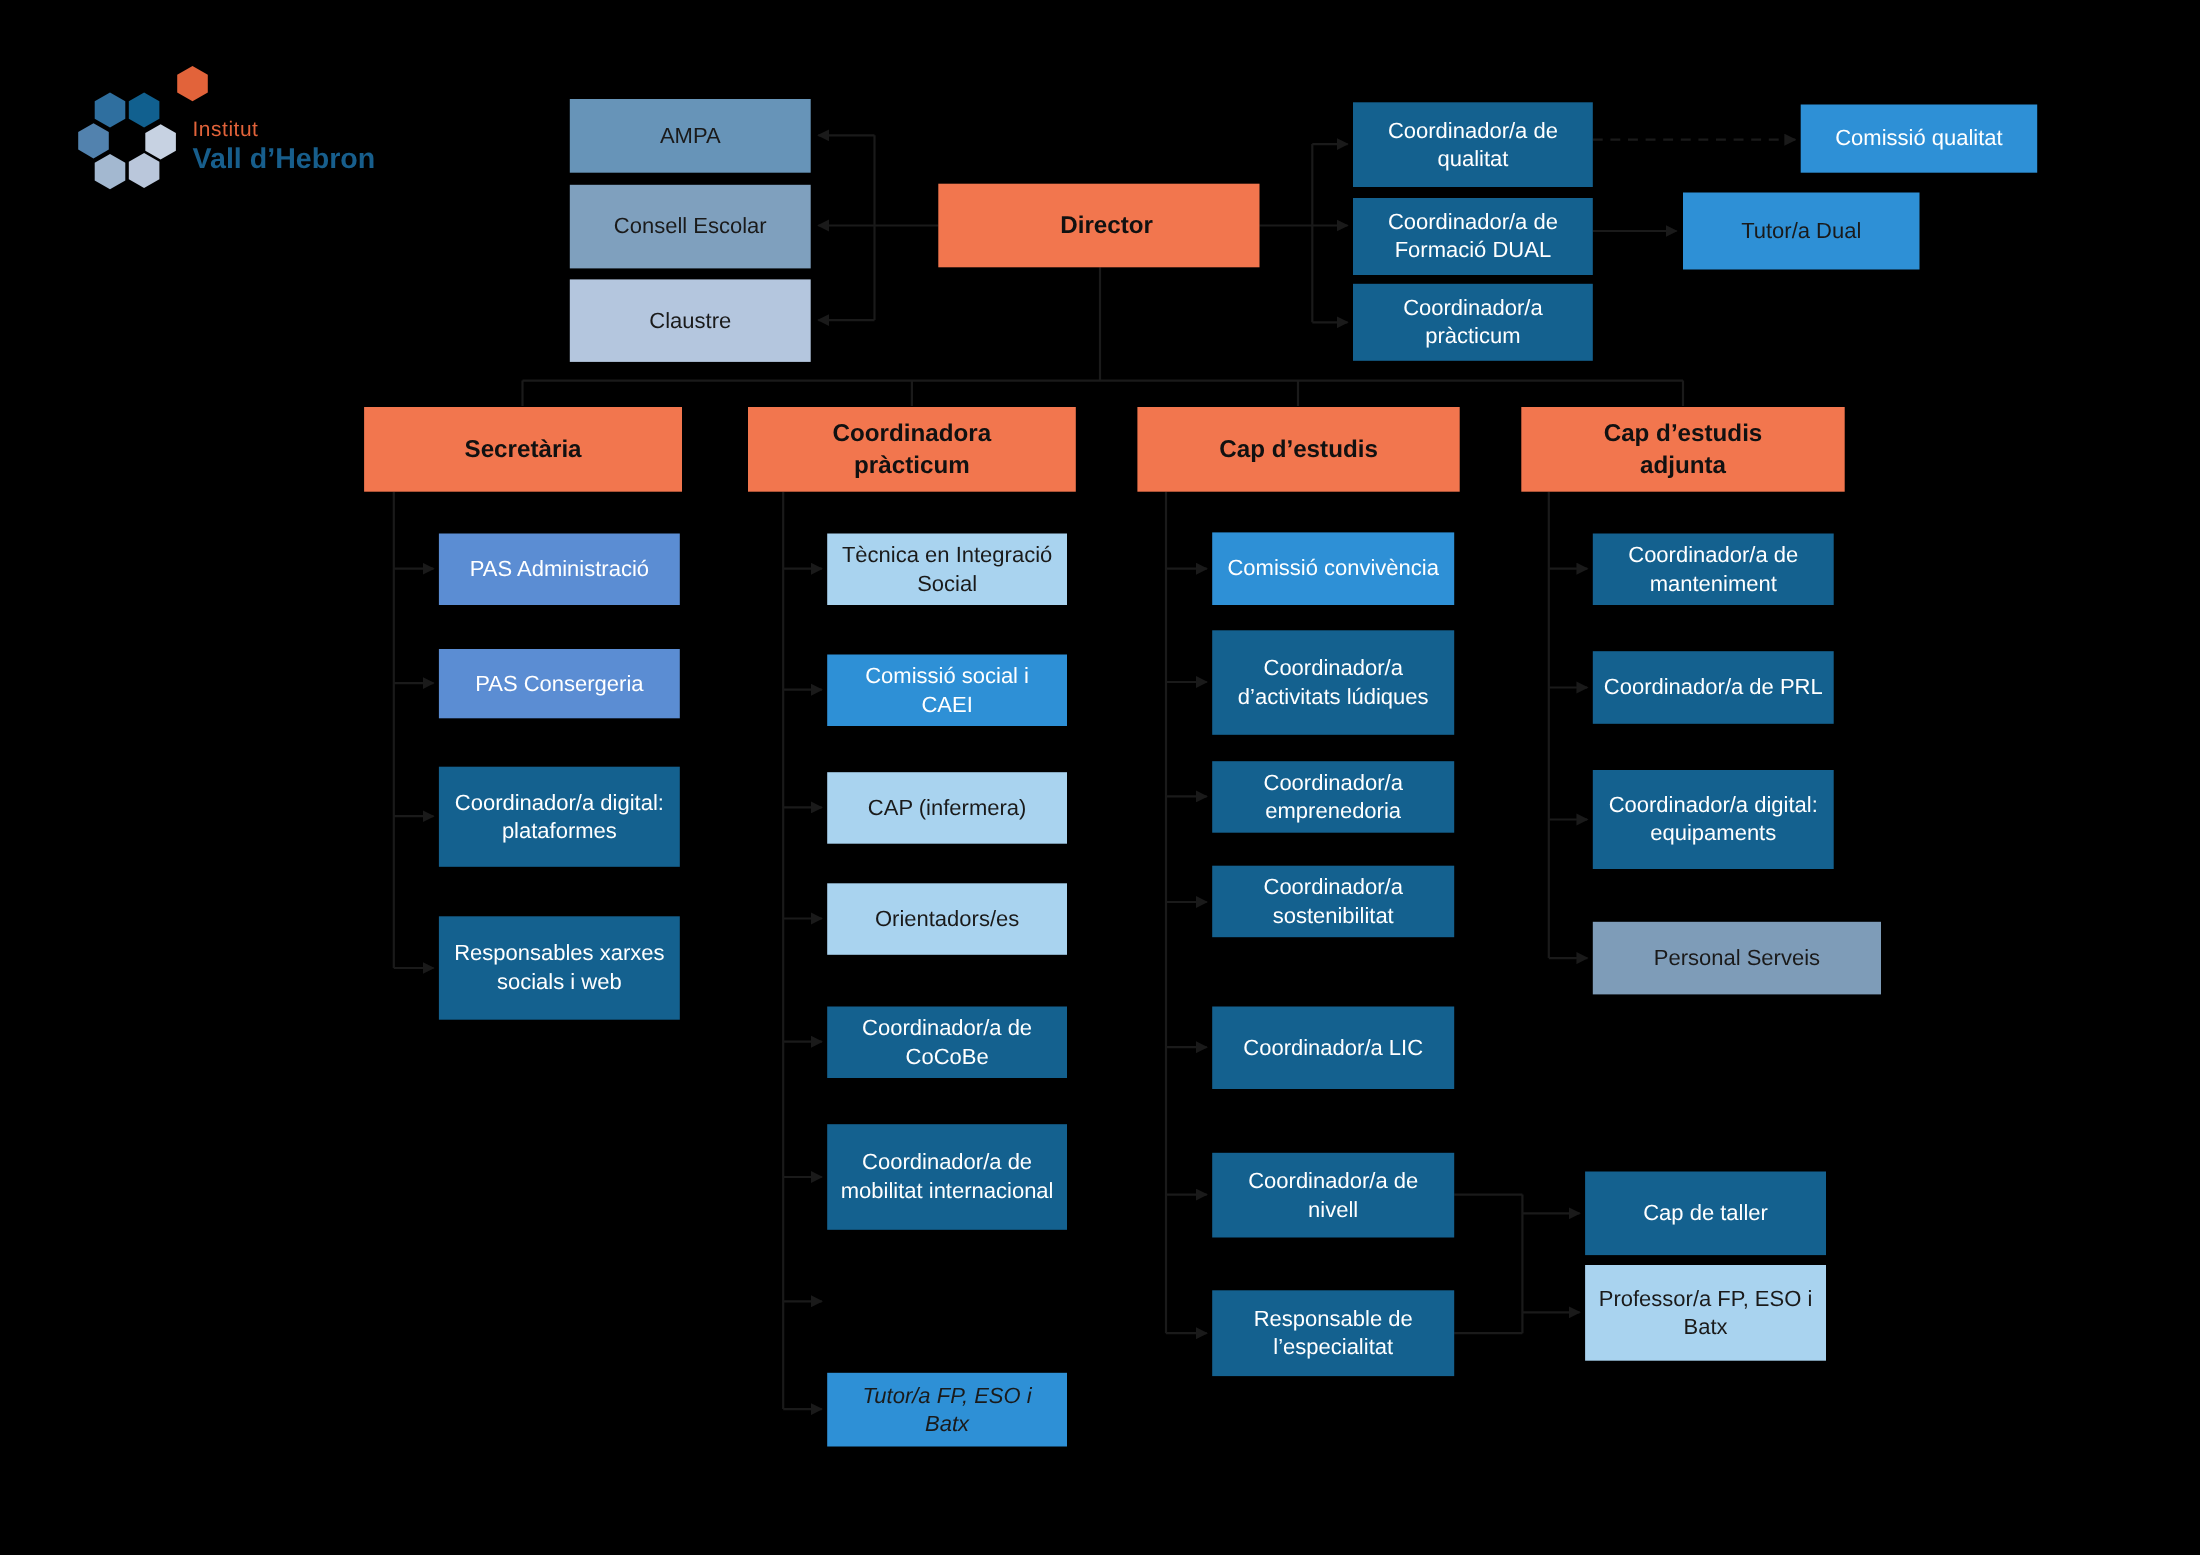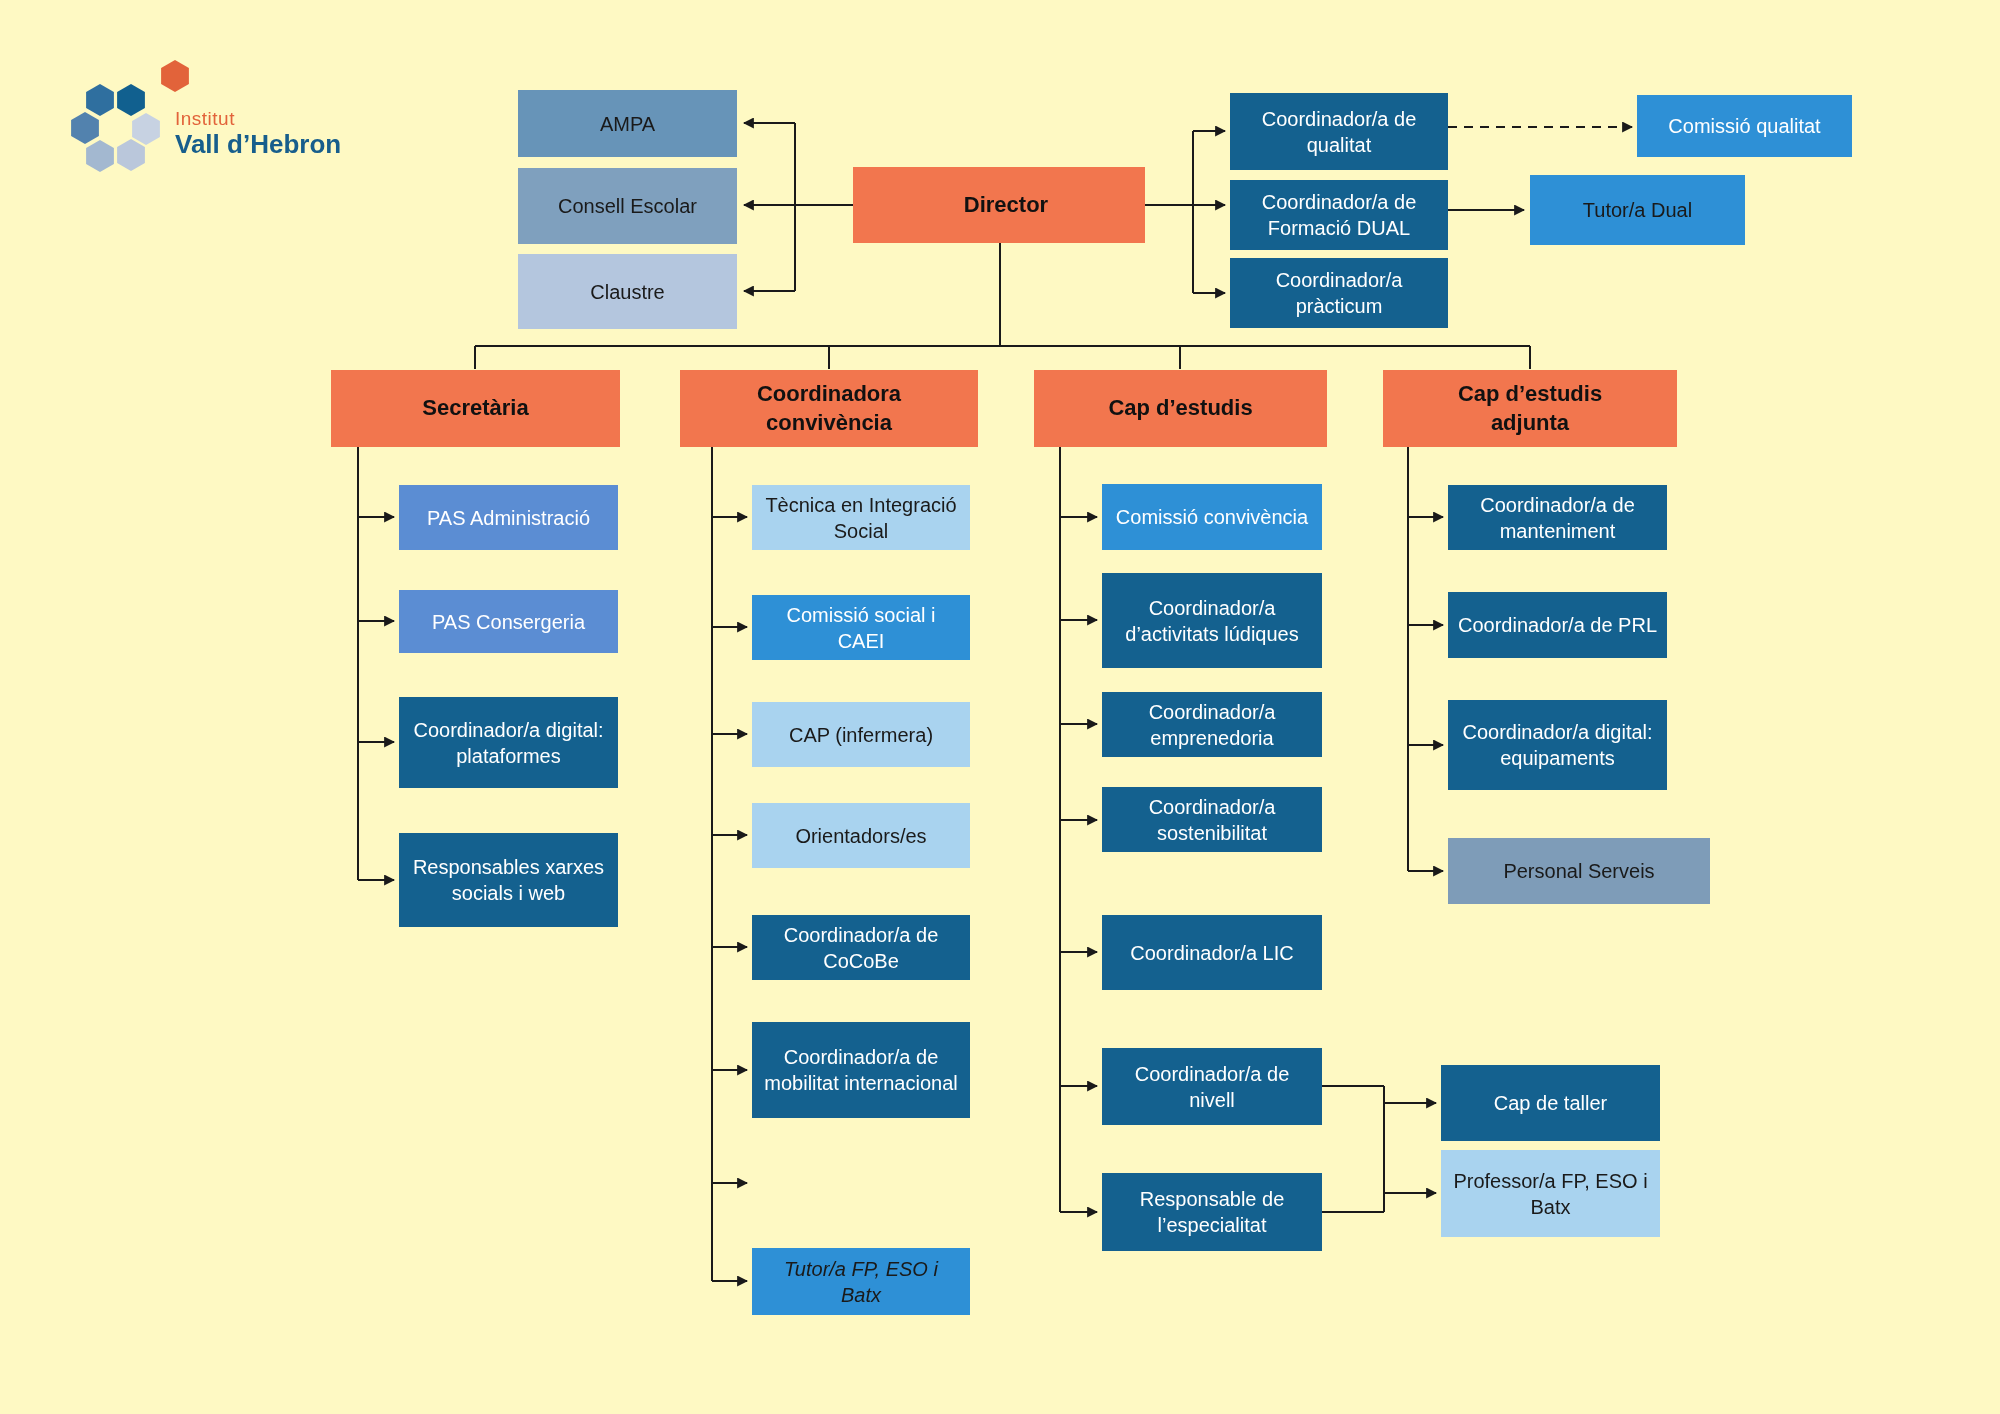--- a/index.html
+++ b/index.html
@@ -1,17 +1,17 @@
 <!DOCTYPE html>
 <html style="--orange: #F2764E; --dark-blue: #14618F; --bright-blue: #2E90D6; --light-blue: #A9D3EF; --cornflower-blue: #5B8DD3; --steel-blue: #6794B8; --slate-blue: #7FA0BE; --pale-blue: #B4C6DE; --gray-blue: #7E9CB8; --line: #1A1A1A; --text-dark: #1A1A1A; --text-light: #FFFFFF; --logo-orange: #E2633A; --logo-navy: #175E8C;"><head>
 <meta charset="utf-8">
 <style>
   html,body{margin:0;padding:0;background:#ffffff;}
   #canvas{
-    position:relative;width:2000px;height:1414px;background:#fef9c3;
+    position:relative;width:2000px;height:1414px;background:#000000;
     font-family:"Liberation Sans", sans-serif;color:#1a1a1a;overflow:hidden;
   }
   .node{
     position:absolute;display:flex;align-items:center;justify-content:center;
     text-align:center;font-size:20px;line-height:1.3;padding:4px 10px;box-sizing:border-box;
   }
   .c-dark{background:var(--dark-blue);color:var(--text-light);}
   .c-bright{background:var(--bright-blue);color:var(--text-light);}
   .c-bright-dk{background:var(--bright-blue);color:var(--text-dark);}
   .c-light{background:var(--light-blue);color:var(--text-dark);}
@@ -127,21 +127,21 @@
 
   <div class="node c-orange" style="left:853px;top:167px;width:292px;height:76px;padding-left:24px;">Director</div>
 
   <div class="node c-dark" style="left:1230px;top:93px;width:218px;height:77px;">Coordinador/a de qualitat</div>
   <div class="node c-dark" style="left:1230px;top:180px;width:218px;height:70px;">Coordinador/a de Formació DUAL</div>
   <div class="node c-dark" style="left:1230px;top:258px;width:218px;height:70px;">Coordinador/a pràcticum</div>
   <div class="node c-bright" style="left:1637px;top:95px;width:215px;height:62px;">Comissió qualitat</div>
   <div class="node c-bright-dk" style="left:1530px;top:175px;width:215px;height:70px;">Tutor/a Dual</div>
 
   <div class="node c-orange hdr" style="left:331px;top:370px;width:289px;height:77px;">Secretària</div>
-  <div class="node c-orange hdr" style="left:680px;top:370px;width:298px;height:77px;">Coordinadora convivència</div>
+  <div class="node c-orange hdr" style="left:680px;top:370px;width:298px;height:77px;">Coordinadora pràcticum</div>
   <div class="node c-orange hdr" style="left:1034px;top:370px;width:293px;height:77px;">Cap d’estudis</div>
   <div class="node c-orange hdr" style="left:1383px;top:370px;width:294px;height:77px;">Cap d’estudis adjunta</div>
 
   <div class="node c-cornflower" style="left:399px;top:485px;width:219px;height:65px;">PAS Administració</div>
   <div class="node c-cornflower" style="left:399px;top:590px;width:219px;height:63px;">PAS Consergeria</div>
   <div class="node c-dark" style="left:399px;top:697px;width:219px;height:91px;">Coordinador/a digital: plataformes</div>
   <div class="node c-dark" style="left:399px;top:833px;width:219px;height:94px;">Responsables xarxes socials i web</div>
 
   <div class="node c-light" style="left:752px;top:485px;width:218px;height:65px;">Tècnica en Integració Social</div>
   <div class="node c-bright" style="left:752px;top:595px;width:218px;height:65px;">Comissió social i CAEI</div>

